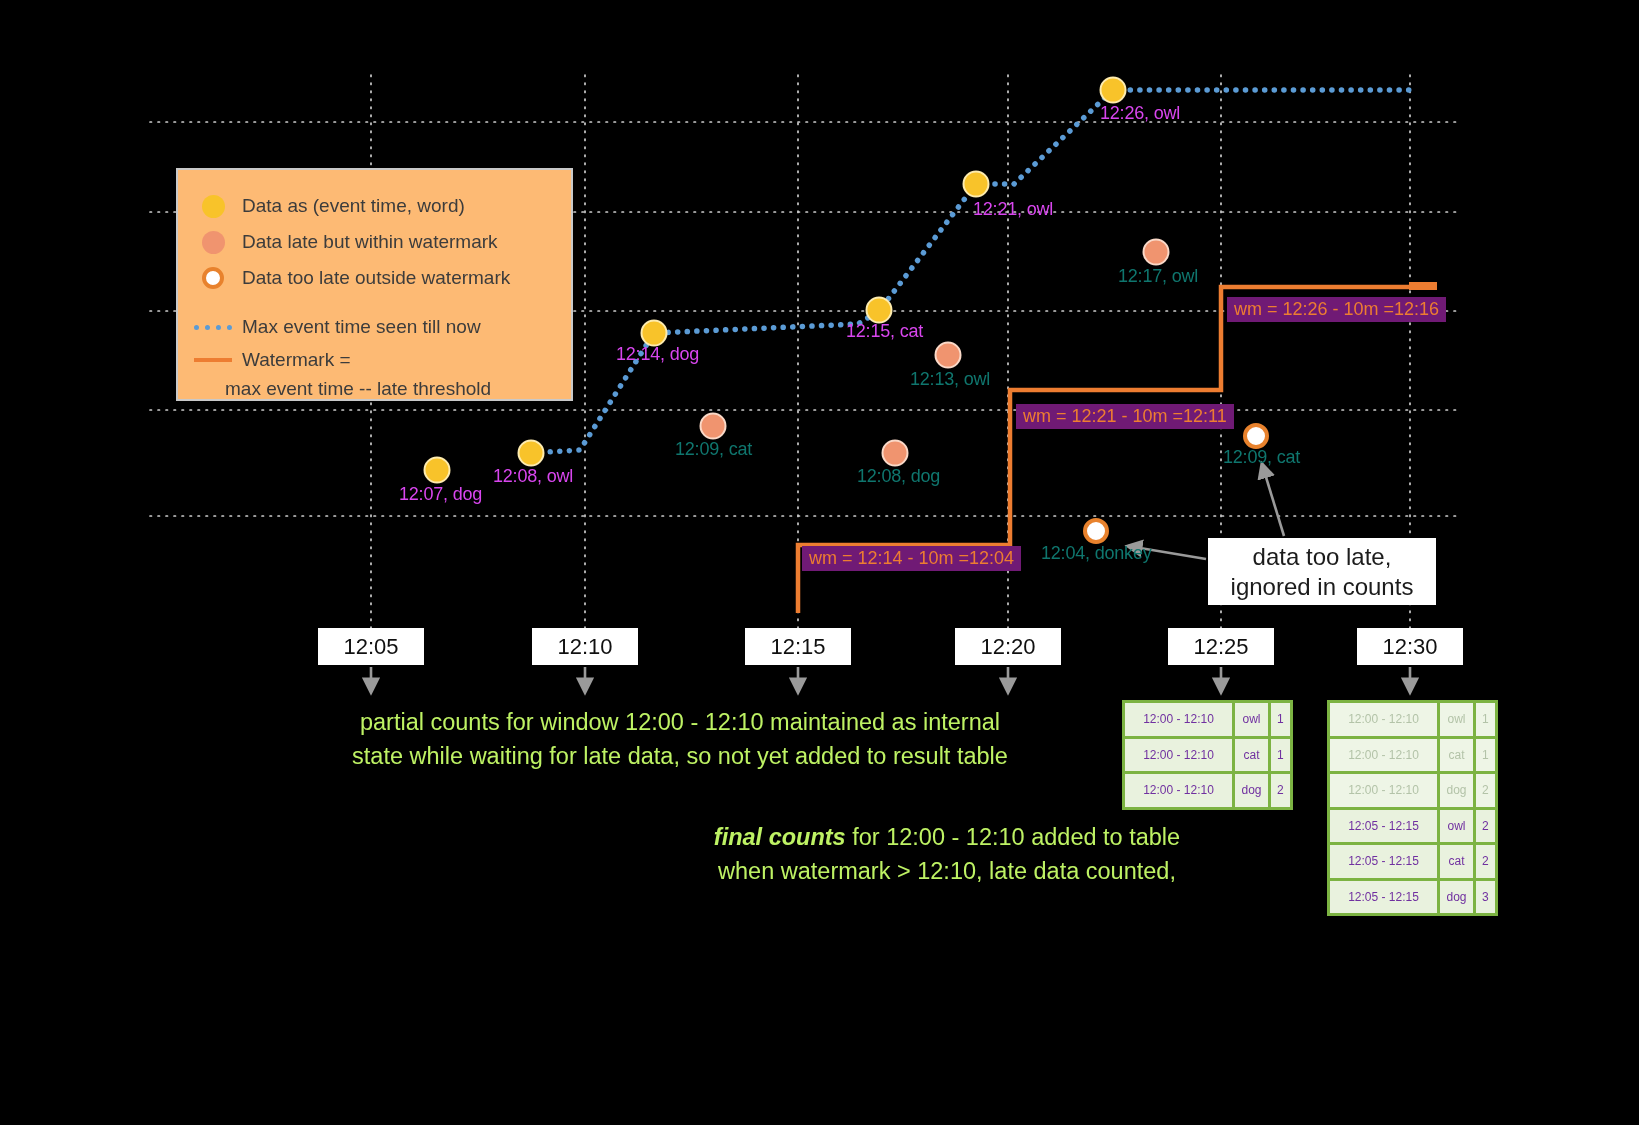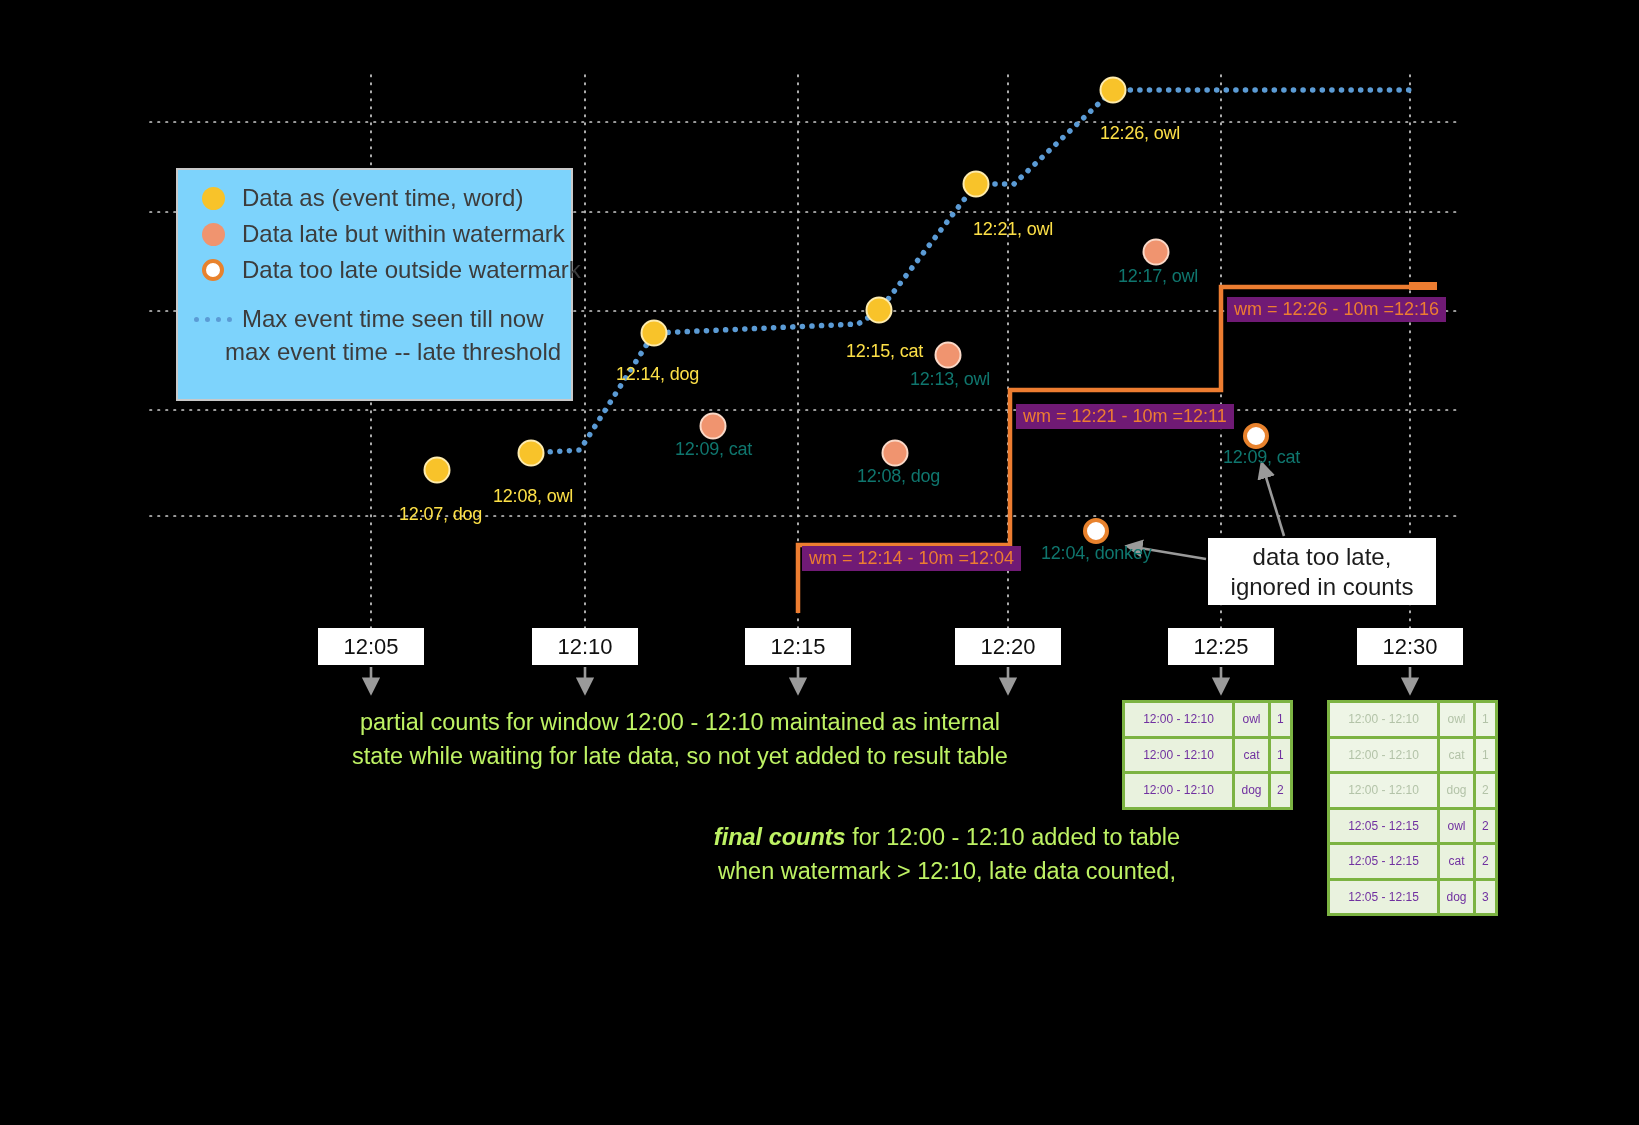--- a/index.html
+++ b/index.html
@@ -7,35 +7,35 @@
   body { font-family:"Liberation Sans", sans-serif; }
   .stage { position:relative; width:1639px; height:1125px; background:#000; overflow:hidden; }
   .lines { position:absolute; left:0; top:0; }
 
   
   .pt { position:absolute; border-radius:50%; transform:translate(-50%,-50%); }
   .pt.on   { width:27px; height:27px; background:#F8C32A; border:2px solid #FDEBAE; }
   .pt.late { width:27px; height:27px; background:#F0946F; border:2px solid #FAD9C8; }
   .pt.toolate { width:26px; height:26px; background:#FFFFFF; border:4px solid #E8822D; }
   .plabel { position:absolute; font-size:18px; white-space:nowrap; letter-spacing:-0.2px; }
-  .plabel.on { color:#fde047;margin-top:20px; }
+  .plabel.on { color:#d946ef; }
   .plabel.late { color:#0f766e; }
 
   
   .wmlabel { position:absolute; background:#701a75; color:#ED7D31; font-size:18px;
              padding:2px 7px; white-space:nowrap; }
 
   
   .timebox { position:absolute; width:106px; height:37px; background:#fff; color:#101010;
              font-size:22px; display:flex; align-items:center; justify-content:center;
              transform:translateX(-50%); }
 
   
-  .legend { position:absolute; left:176px; top:168px; width:397px; height:233px; background:#7dd3fc;
-            border:2px solid #C9C9C9; padding:10px 12px 8px 14px; color:#3C3C3C; font-size:24px; }
+  .legend { position:absolute; left:176px; top:168px; width:397px; height:233px; background:#fdba74;
+            border:2px solid #C9C9C9; padding:18px 12px 8px 14px; color:#3C3C3C; font-size:19px; }
   .lrow { display:flex; align-items:center; height:36px; }
   .lrow2 { display:flex; align-items:center; height:29px; }
   .lmark { flex:0 0 42px; display:flex; justify-content:center; align-items:center; }
   .lcircle { width:23px; height:23px; border-radius:50%; }
   .lcircle.on { background:#F8C32A; }
   .lcircle.late { background:#F0946F; }
   .lcircle.toolate { width:22px; height:22px; background:#fff; border:4px solid #E8822D; }
   .ldash { width:38px; height:0; border-top:5px dotted #5B9BD5; }
   .lsolid { width:38px; height:4px; background:#ED7D31; }
   .ltext { margin-left:8px; white-space:nowrap; }
@@ -124,20 +124,26 @@
       <span class="ltext">Data too late outside watermark</span>
     </div>
     <div class="gap"></div>
     <div class="lrow">
       <span class="lmark">
           <span class="ldash"></span>
         </span>
       <span class="ltext">Max event time seen till now</span>
     </div>
     <div class="lrow2">
+      <span class="lmark">
+          <span class="lsolid"></span>
+        </span>
+      <span class="ltext">Watermark =</span>
+    </div>
+    <div class="lrow2">
       <span class="ltext indent">max event time -- late threshold</span>
     </div>
   </div>
 
   <div class="pt on" style="left:437px;top:470px"></div>
   <div class="plabel on" style="left:399px;top:484px">12:07, dog</div>
   <div class="pt on" style="left:531px;top:453px"></div>
   <div class="plabel on" style="left:493px;top:466px">12:08, owl</div>
   <div class="pt on" style="left:654px;top:333px"></div>
   <div class="plabel on" style="left:616px;top:344px">12:14, dog</div>

